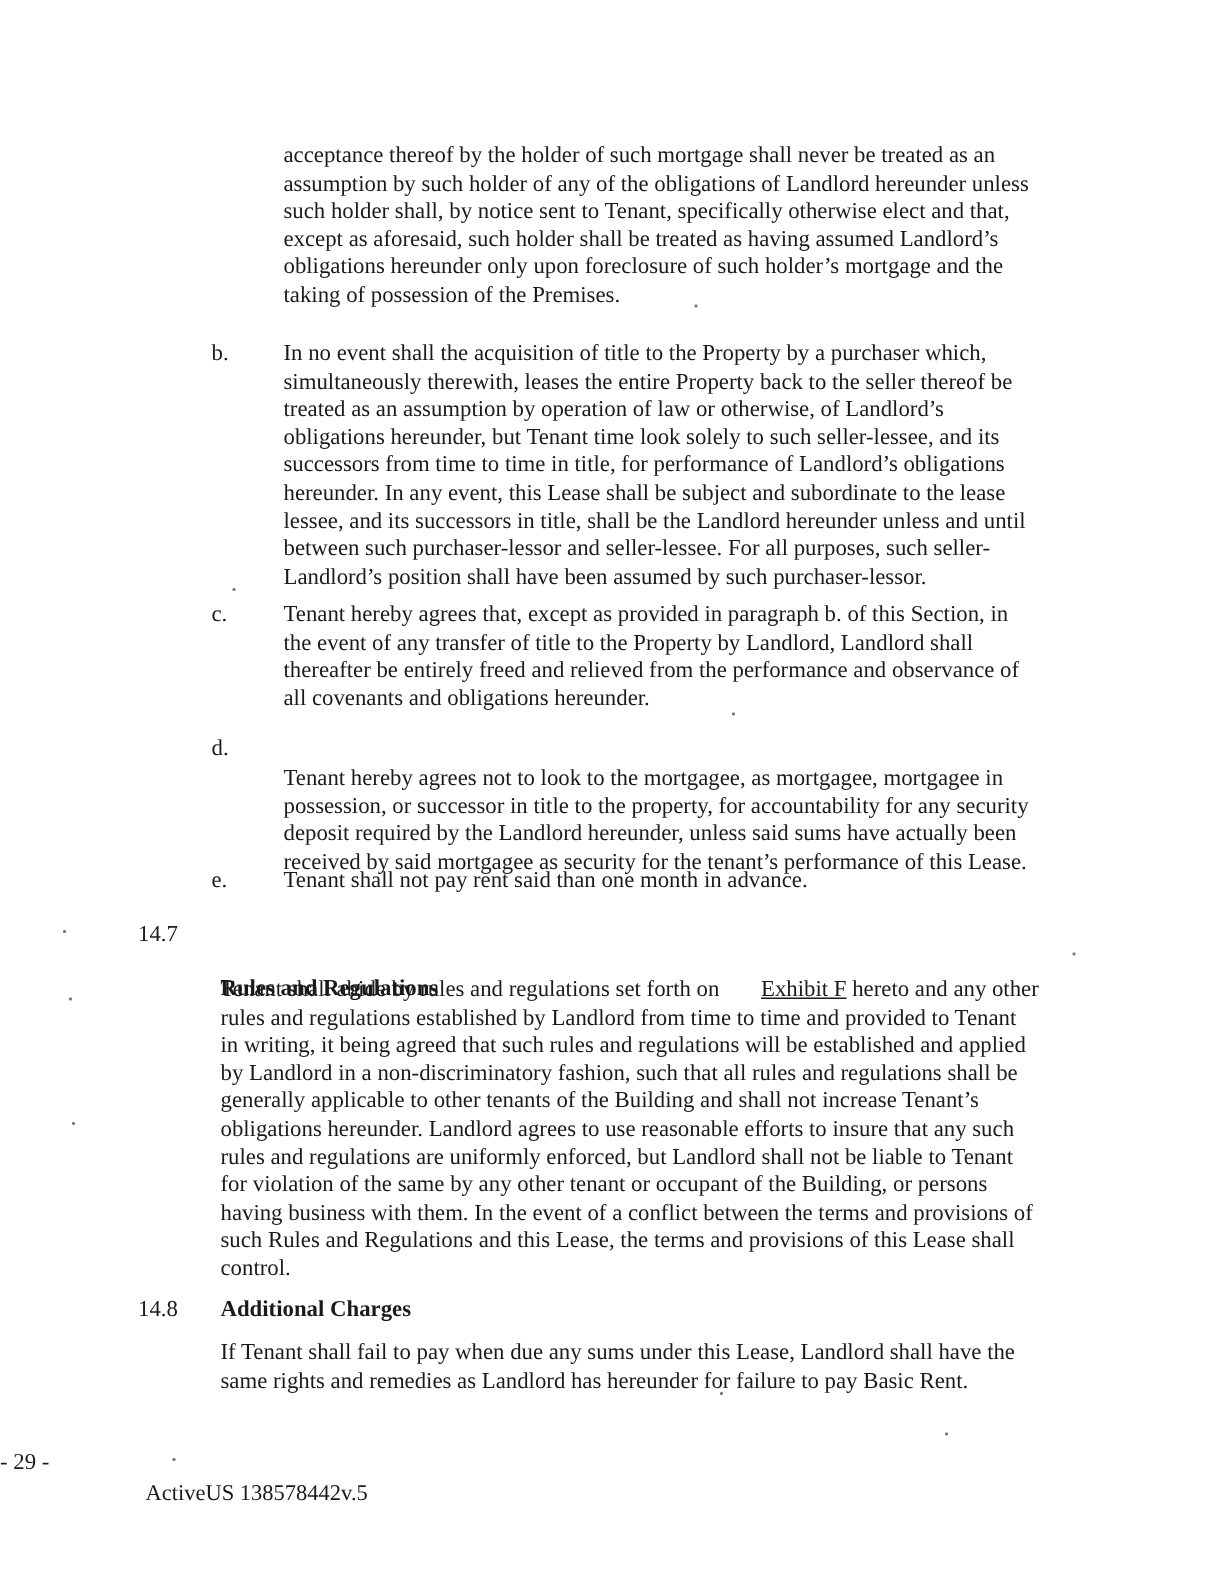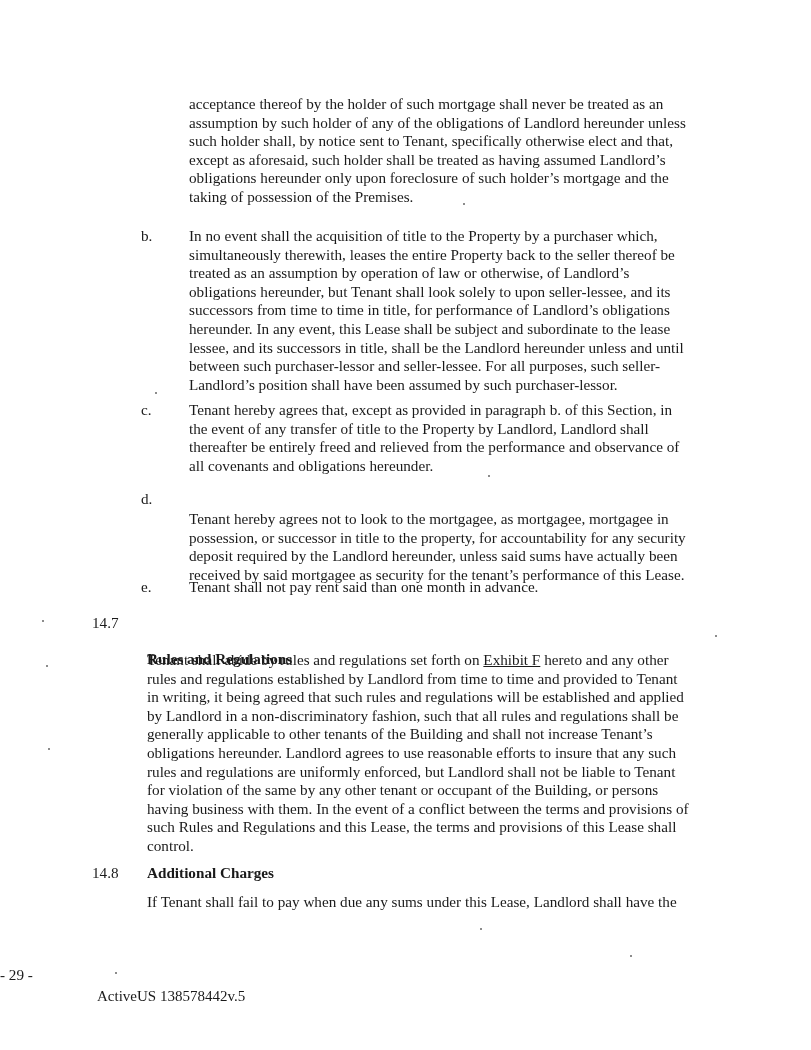--- a/index.html
+++ b/index.html
@@ -43,21 +43,21 @@
       position: absolute;
       left: 147px;
       font-weight: bold;
     }
     .sec-body {
       position: absolute;
       left: 147px;
       width: 590px;
     }
     .sec-body p { margin: 0; white-space: nowrap; }
-    .u { text-decoration: underline; }
+    .u { text-decoration: underline; margin-left: 24px; }
     .page-num {
       position: absolute;
       left: 0; width: 811px;
       top: 966px;
       text-align: left;
     }
     .footer-id {
       position: absolute;
       left: 97px;
       top: 990px;
@@ -83,21 +83,21 @@
     <p>except as aforesaid, such holder shall be treated as having assumed Landlord’s</p>
     <p>obligations hereunder only upon foreclosure of such holder’s mortgage and the</p>
     <p>taking of possession of the Premises.</p>
   </div>
 
   <span class="item-label" style="top:227px;">b.</span>
   <div class="block" style="top:227px;">
     <p>In no event shall the acquisition of title to the Property by a purchaser which,</p>
     <p>simultaneously therewith, leases the entire Property back to the seller thereof be</p>
     <p>treated as an assumption by operation of law or otherwise, of Landlord’s</p>
-    <p>obligations hereunder, but Tenant shall look solely to upon seller-lessee, and its</p>
+    <p>obligations hereunder, but Tenant time look solely to such seller-lessee, and its</p>
     <p>successors from time to time in title, for performance of Landlord’s obligations</p>
     <p>hereunder.  In any event, this Lease shall be subject and subordinate to the lease</p>
     <p>lessee, and its successors in title, shall be the Landlord hereunder unless and until</p>
     <p>between such purchaser-lessor and seller-lessee.  For all purposes, such seller-</p>
     <p>Landlord’s position shall have been assumed by such purchaser-lessor.</p>
   </div>
 
   <span class="item-label" style="top:401px;">c.</span>
   <div class="block" style="top:401px;">
     <p>Tenant hereby agrees that, except as provided in paragraph b. of this Section, in</p>
@@ -132,20 +132,21 @@
     <p>for violation of the same by any other tenant or occupant of the Building, or persons</p>
     <p>having business with them.  In the event of a conflict between the terms and provisions of</p>
     <p>such Rules and Regulations and this Lease, the terms and provisions of this Lease shall</p>
     <p>control.</p>
   </div>
 
   <span class="sec-num" style="top:864px;">14.8</span>
   <span class="sec-title" style="top:864px;">Additional Charges</span>
   <div class="sec-body" style="top:893px;">
     <p>If Tenant shall fail to pay when due any sums under this Lease, Landlord shall have the</p>
+    <p>same rights and remedies as Landlord has hereunder for failure to pay Basic Rent.</p>
   </div>
 
   <div class="page-num">- 29 -</div>
   <div class="footer-id">ActiveUS 138578442v.5</div>
 
   <span class="speck" style="left:463px; top:203px;"></span>
   <span class="speck" style="left:488px; top:475px;"></span>
   <span class="speck" style="left:46px; top:665px;"></span>
   <span class="speck" style="left:48px; top:748px;"></span>
   <span class="speck" style="left:715px; top:635px;"></span>

